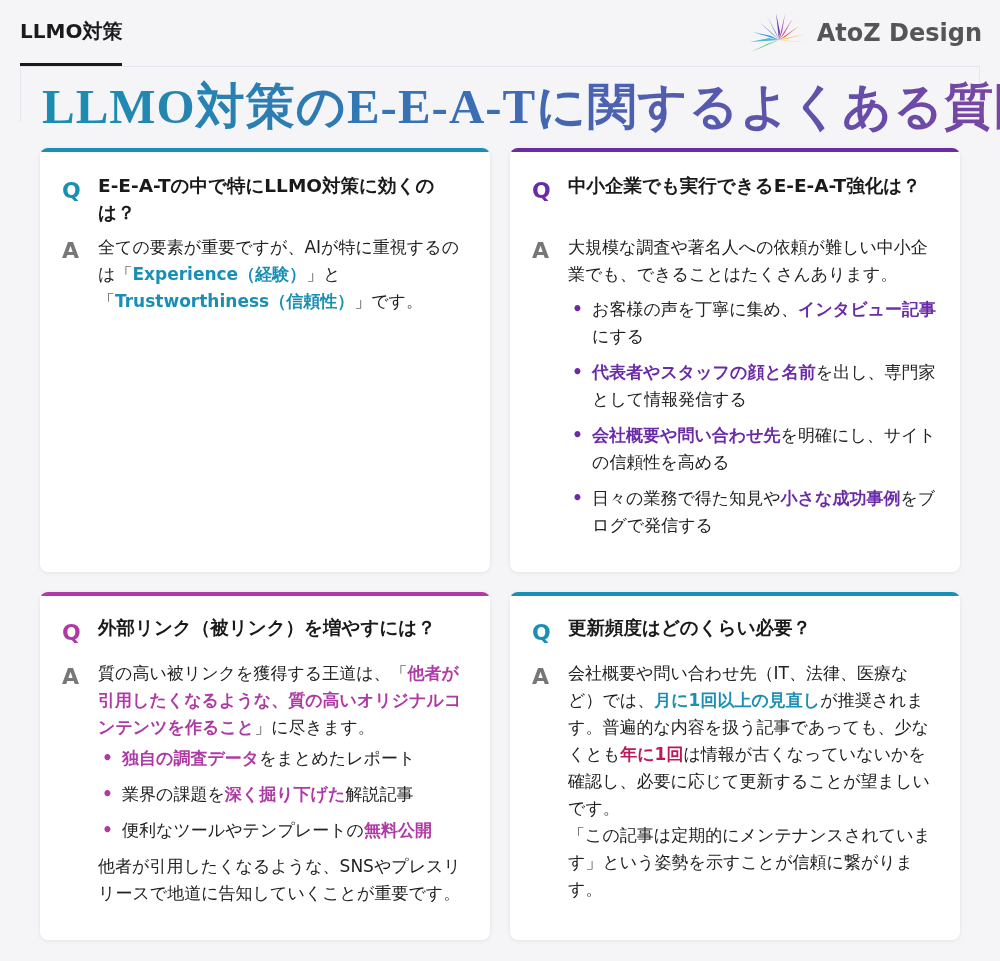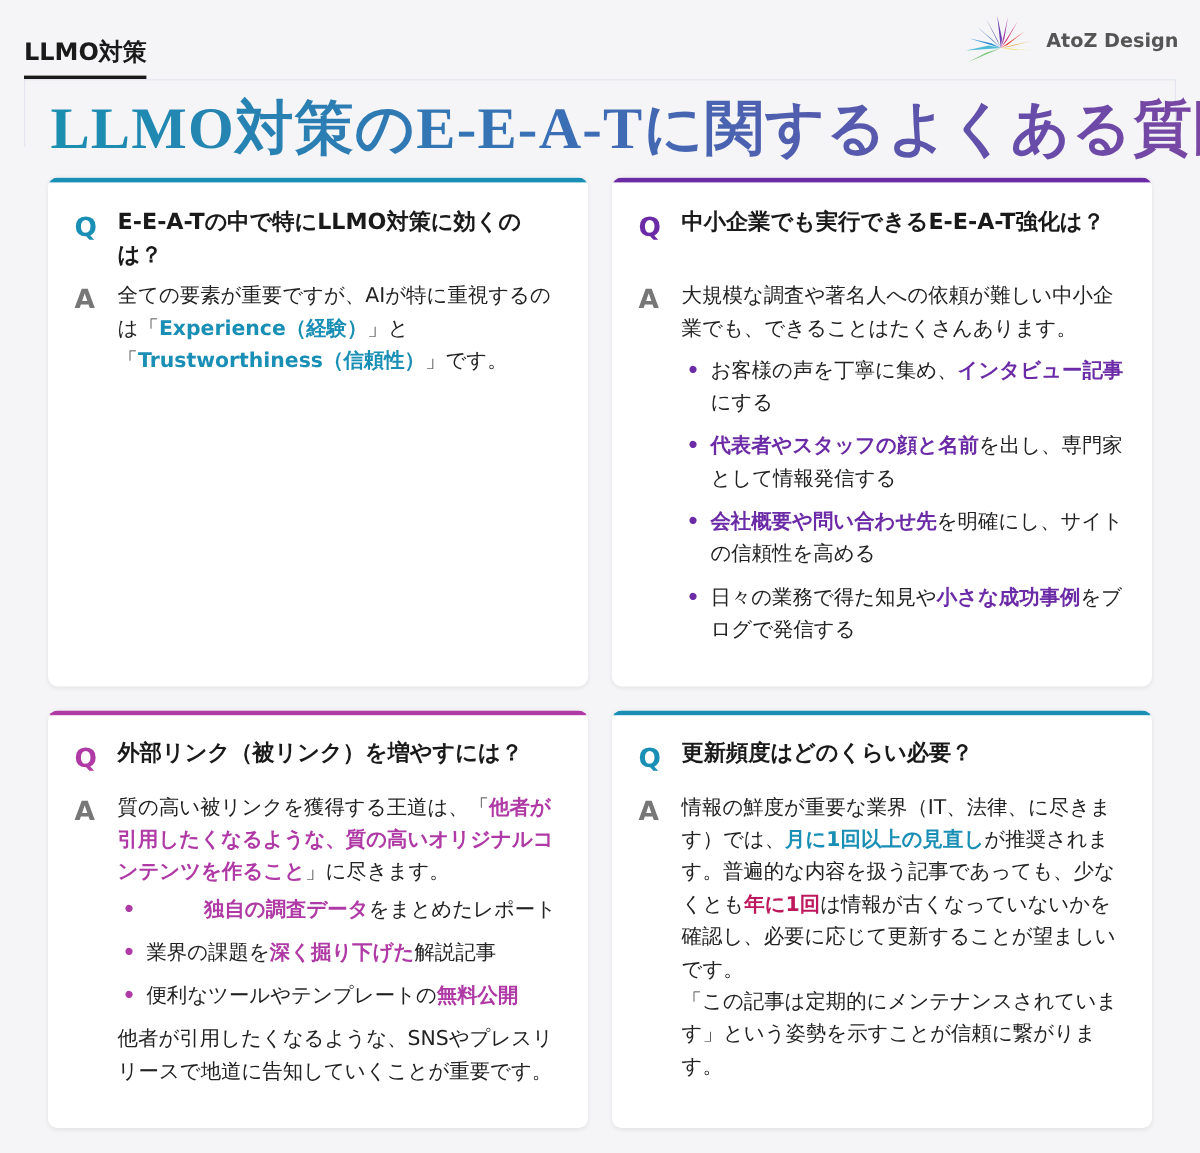--- a/index.html
+++ b/index.html
@@ -5,30 +5,30 @@
   * { box-sizing: border-box; margin: 0; padding: 0; }
   html, body { width: 1000px; height: 961px; }
   body {
     background: #f5f5f7;
     font-family: "DejaVu Sans", "Liberation Sans", sans-serif;
     color: #222;
     position: relative;
     overflow: hidden;
   }
   .tag {
-    position: absolute; left: 20px; top: 30px;
+    position: absolute; left: 20px; top: 18px;
     font-size: 20px; font-weight: bold; color: #1a1a1a;
-    padding-bottom: 6px; border-bottom: 3px solid #1a1a1a;
+    padding-bottom: 18px; border-bottom: 3px solid #1a1a1a;
     letter-spacing: 0px;
   }
   .logo {
     position: absolute; right: 18px; top: 10px;
     display: flex; align-items: center; gap: 8px;
   }
-  .logo-text { font-size: 16px; font-weight: bold; color: #555; }
+  .logo-text { font-size: 24px; font-weight: bold; color: #555; }
   .title-box {
     position: absolute; left: 20px; top: 66px; width: 960px; height: 56px;
     border: 1px solid #e3e6ee; border-bottom: none;
     background: #f5f5f7;
   }
   .title {
     position: absolute; left: 42px; top: 74px;
     font-size: 49px; font-weight: bold; letter-spacing: 1px;
     background: linear-gradient(90deg, #1a8fb0 0%, #3a6fb5 35%, #6a4aa8 70%, #9a3e98 100%);
     -webkit-background-clip: text; background-clip: text;
@@ -115,32 +115,32 @@
   <div class="bar" style="background:#b03aa5;"></div>
   <div class="qrow" style="top:22px;">
     <span class="qmark" style="color:#b03aa5;">Q</span>
     <span class="qtext">外部リンク（被リンク）を増やすには？</span>
   </div>
   <div class="arow" style="top:68px;">
     <span class="amark">A</span>
     <div class="abody">
       <div><span>質の高い被リンクを獲得する王道は、「</span><span class="hl" style="color: rgb(176, 58, 165);">他者が引用したくなるような、質の高いオリジナルコンテンツを作ること</span><span>」に尽きます。</span></div>
       <ul class="blist" style="margin-top:4px;margin-bottom:0;">
-          <li><span class="dot" style="color: rgb(176, 58, 165);">•</span><span class="hl" style="color: rgb(176, 58, 165); margin-left: 48px;">独自の調査データ</span><span>をまとめたレポート</span></li>
+          <li><span class="dot" style="color: rgb(176, 58, 165);">•</span><span class="hl" style="color: rgb(176, 58, 165);">独自の調査データ</span><span>をまとめたレポート</span></li>
           <li><span class="dot" style="color: rgb(176, 58, 165);">•</span><span>業界の課題を</span><span class="hl" style="color: rgb(176, 58, 165);">深く掘り下げた</span><span>解説記事</span></li>
           <li><span class="dot" style="color: rgb(176, 58, 165);">•</span><span>便利なツールやテンプレートの</span><span class="hl" style="color: rgb(176, 58, 165);">無料公開</span></li>
         </ul>
       <div>他者が引用したくなるような、SNSやプレスリリースで地道に告知していくことが重要です。</div>
     </div>
   </div>
 </div>
 
 <div class="card" style="left:510px; top:592px; width:450px; height:348px;">
   <div class="bar" style="background:#1a8fb5;"></div>
   <div class="qrow" style="top:22px;">
     <span class="qmark" style="color:#1a8fb5;">Q</span>
     <span class="qtext">更新頻度はどのくらい必要？</span>
   </div>
   <div class="arow" style="top:68px;">
     <span class="amark">A</span>
-    <div class="abody"><span>情報の鮮度が重要な業界（IT、法律、に尽きます）では、</span><span class="hl" style="color: rgb(26, 143, 181);">月に1回以上の見直し</span><span>が推奨されます。普遍的な内容を扱う記事であっても、少なくとも</span><span class="hl" style="color: #be185d;">年に1回</span><span>は情報が古くなっていないかを確認し、必要に応じて更新することが望ましいです。</span><br><span>「この記事は定期的にメンテナンスされています」という姿勢を示すことが信頼に繋がります。</span></div>
+    <div class="abody"><span>会社概要や問い合わせ先（IT、法律、医療など）では、</span><span class="hl" style="color: rgb(26, 143, 181);">月に1回以上の見直し</span><span>が推奨されます。普遍的な内容を扱う記事であっても、少なくとも</span><span class="hl" style="color: #be185d;">年に1回</span><span>は情報が古くなっていないかを確認し、必要に応じて更新することが望ましいです。</span><br><span>「この記事は定期的にメンテナンスされています」という姿勢を示すことが信頼に繋がります。</span></div>
   </div>
 </div>
 
 </body></html>

